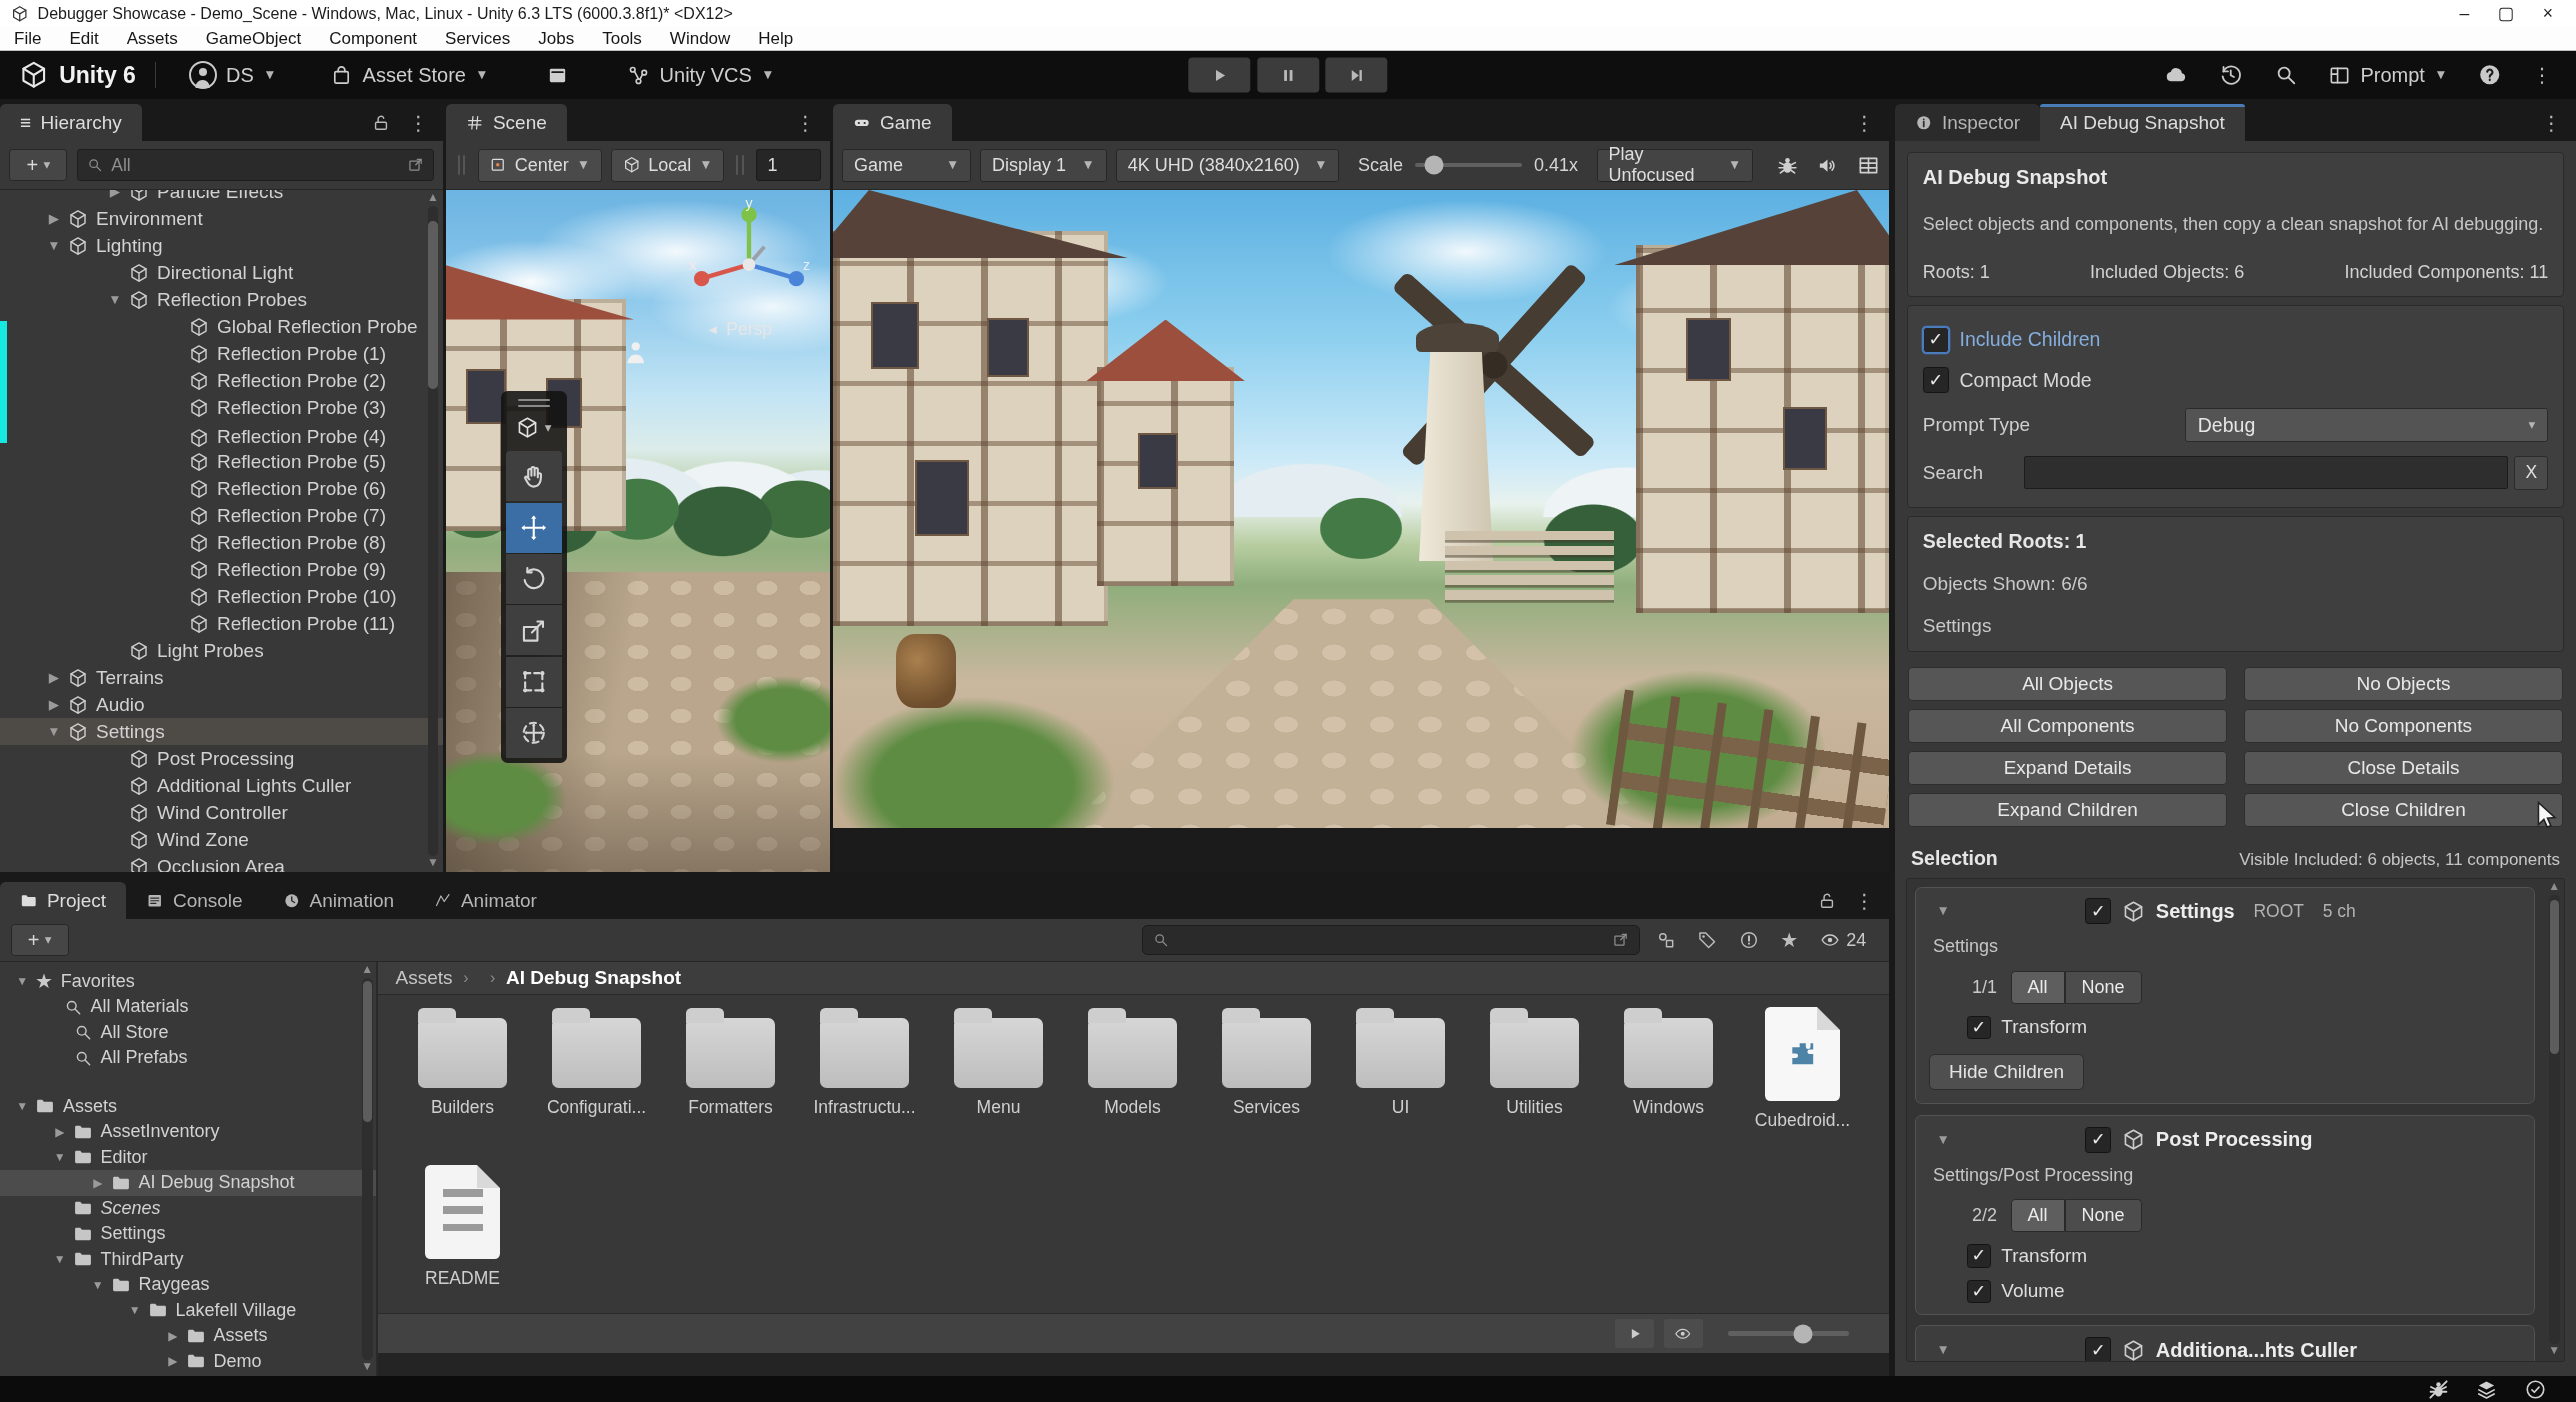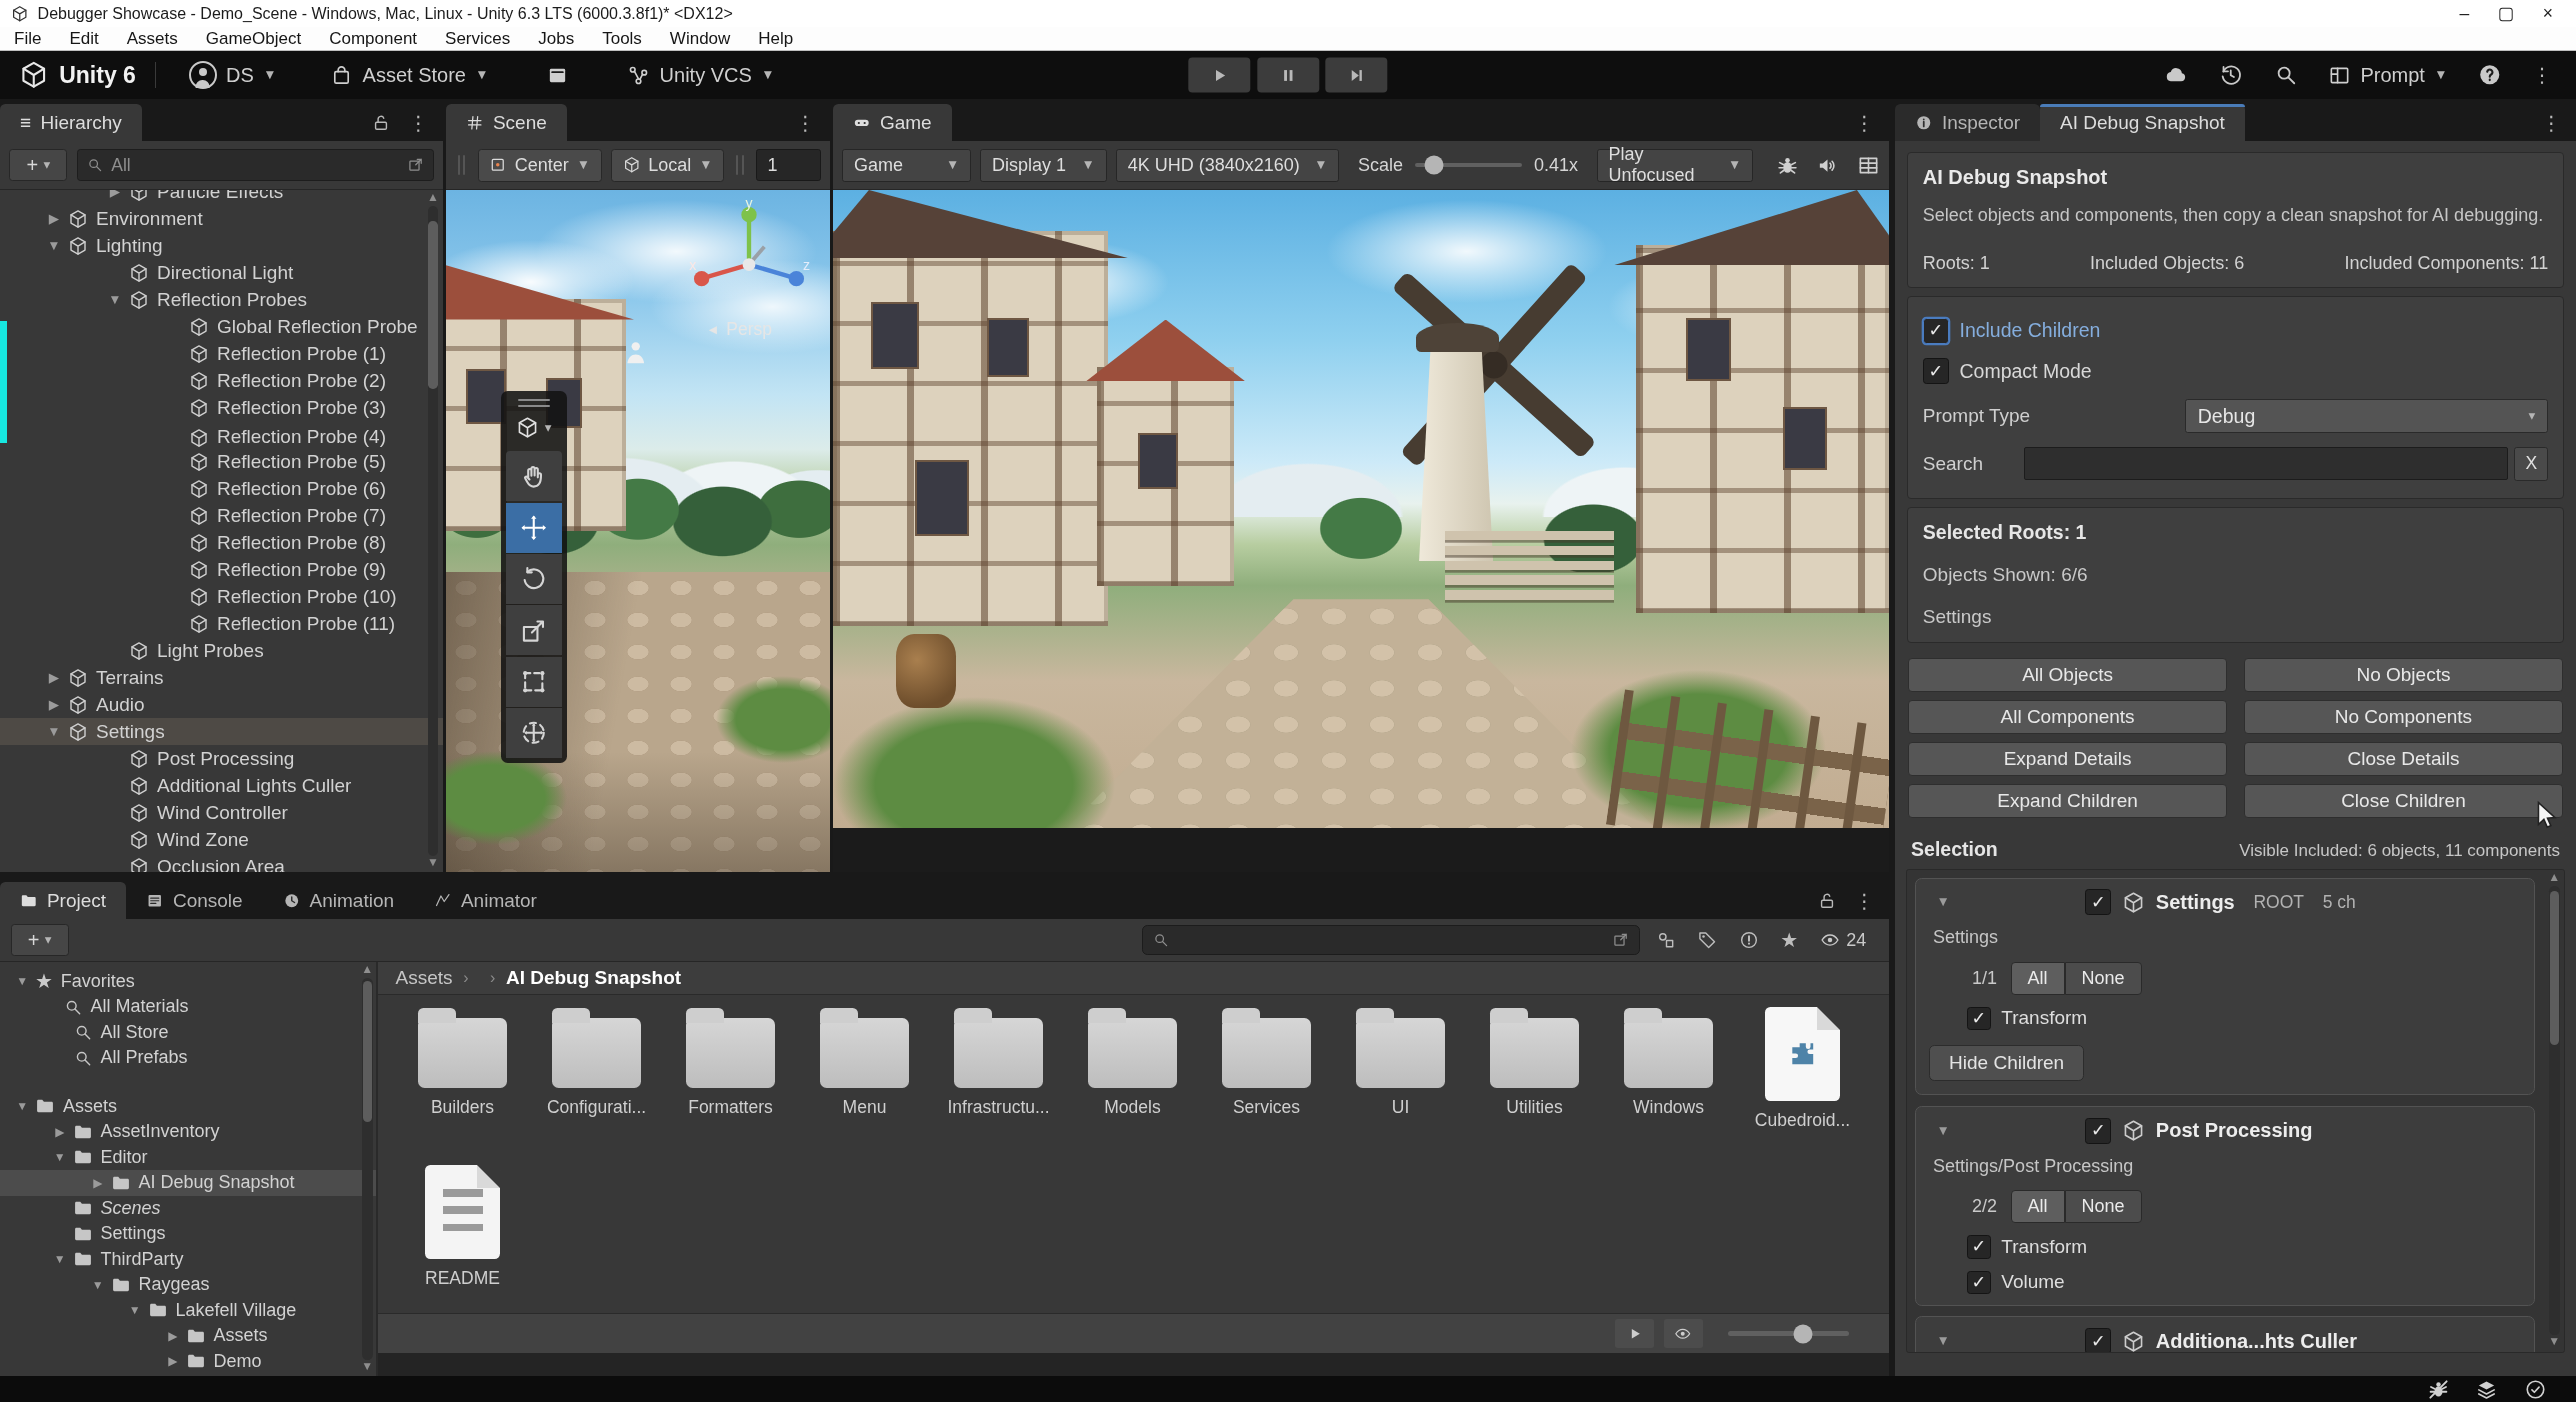--- a/index.html
+++ b/index.html
@@ -128,21 +128,21 @@
   .fence{position:absolute;background:
      repeating-linear-gradient(90deg,#6e5840 0 9.4px,rgba(0,0,0,0) 9.4px 47px),
      linear-gradient(0deg,rgba(0,0,0,0) 0 28%,#7a6349 28% 40%,rgba(0,0,0,0) 40% 64%,#7a6349 64% 76%,rgba(0,0,0,0) 76%);}
   .barrel{position:absolute;background:radial-gradient(circle at 35% 35%,#a97f4e,#6e4e2c 75%);border-radius:50%;}
   .letterbox{position:absolute;left:0;right:0;bottom:0;background:#1b1b1b;}
 
   
   .rp-body{flex:1;padding:2.7px 10.7px 0;overflow:hidden;display:flex;flex-direction:column;}
   .box{background:#3f3f3f;border:1.3px solid #2a2a2a;border-radius:4px;padding:13.4px 14.8px;margin:8px 1.3px 0;}
   .rp-h{font-size:20px;font-weight:bold;color:#eaeaea;}
-  .rp-desc{font-size:18px;color:#c6c6c6;margin-top:16px;}
+  .rp-desc{font-size:18px;color:#c6c6c6;margin-top:25px;}
   .statsrow{display:flex;justify-content:space-between;margin-top:27px;font-size:18px;color:#d2d2d2;}
   .cbrow{display:flex;align-items:center;gap:10.7px;margin:6.7px 0 14.8px;}
   .cb{width:24px;height:24px;background:#262626;border:1.3px solid #141414;border-radius:3.4px;display:flex;align-items:center;justify-content:center;color:#e8e8e8;font-size:17.5px;flex:0 0 auto;}
   .cb.focus{border-color:#4a7cc0;box-shadow:0 0 0 1.3px #4a7cc0;}
   .cblabel{font-size:19.5px;color:#d8d8d8;}
   .cblabel.blue{color:#85aede;}
   .formrow{display:flex;align-items:center;margin:5.4px 0 13.4px;}
   .flabel{font-size:19px;color:#cfcfcf;}
   .select{flex:1;height:32px;background:#545454;border:0.7px solid #2a2a2a;border-radius:2.7px;display:flex;align-items:center;padding:0 12px;font-size:19.5px;color:#e6e6e6;}
   .tinput{flex:1;height:31px;background:#2e2e2e;border:0.7px solid #1c1c1c;border-radius:2px;}
@@ -1197,25 +1197,25 @@
                 <div class="tile">
                   <div class="foldershape"></div>
                   <div class="lbl">Configurati...</div>
                 </div>
                 <div class="tile">
                   <div class="foldershape"></div>
                   <div class="lbl">Formatters</div>
                 </div>
                 <div class="tile">
                   <div class="foldershape"></div>
-                  <div class="lbl">Menu</div>
+                  <div class="lbl">Infrastructu...</div>
                 </div>
                 <div class="tile">
                   <div class="foldershape"></div>
-                  <div class="lbl">Infrastructu...</div>
+                  <div class="lbl">Menu</div>
                 </div>
                 <div class="tile">
                   <div class="foldershape"></div>
                   <div class="lbl">Models</div>
                 </div>
                 <div class="tile">
                   <div class="foldershape"></div>
                   <div class="lbl">Services</div>
                 </div>
                 <div class="tile">

